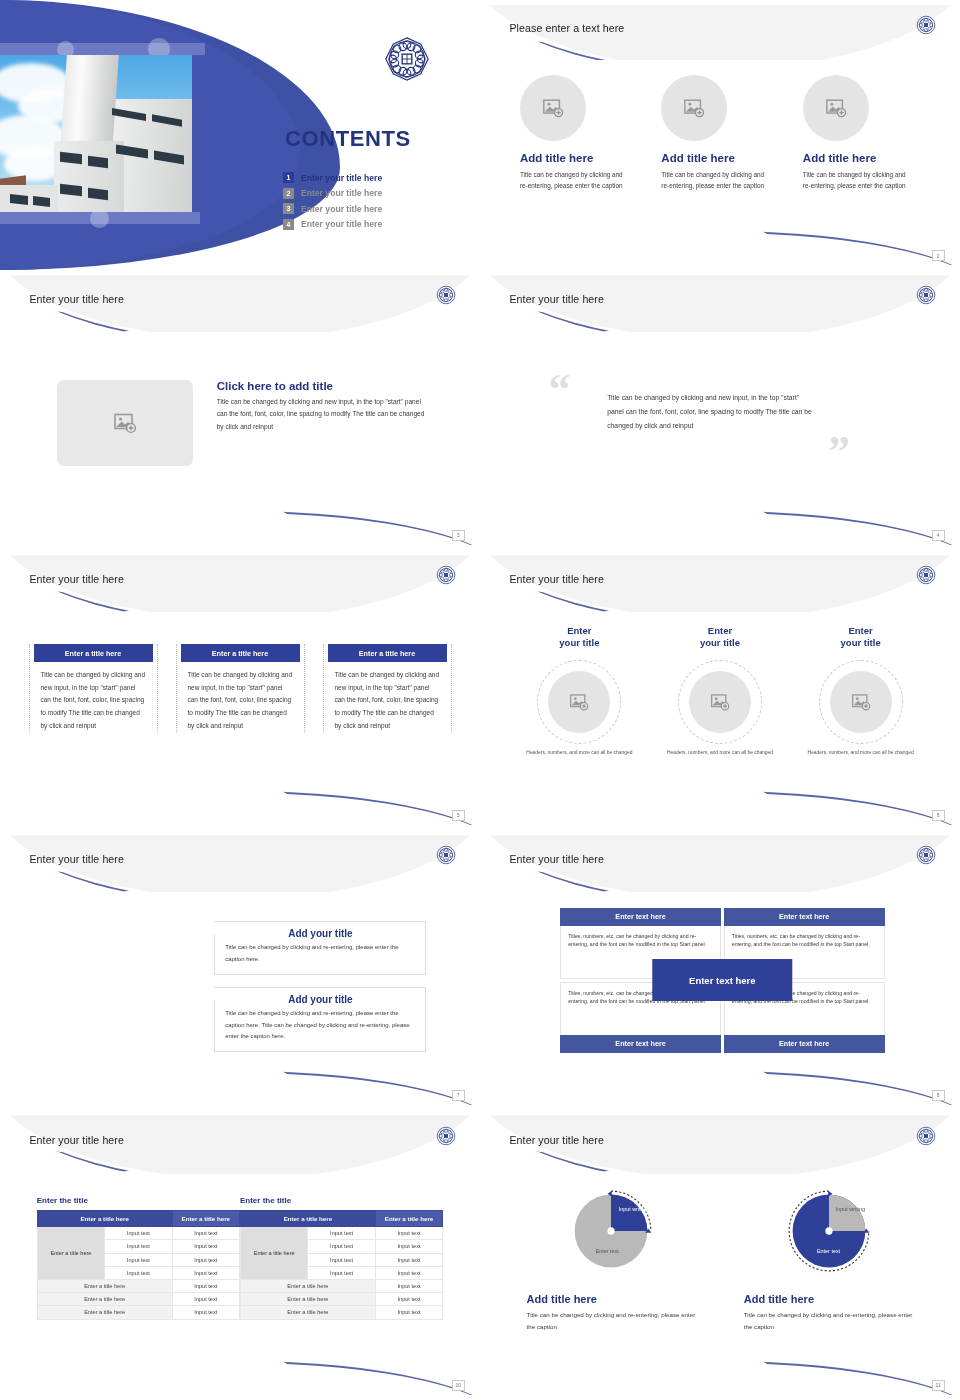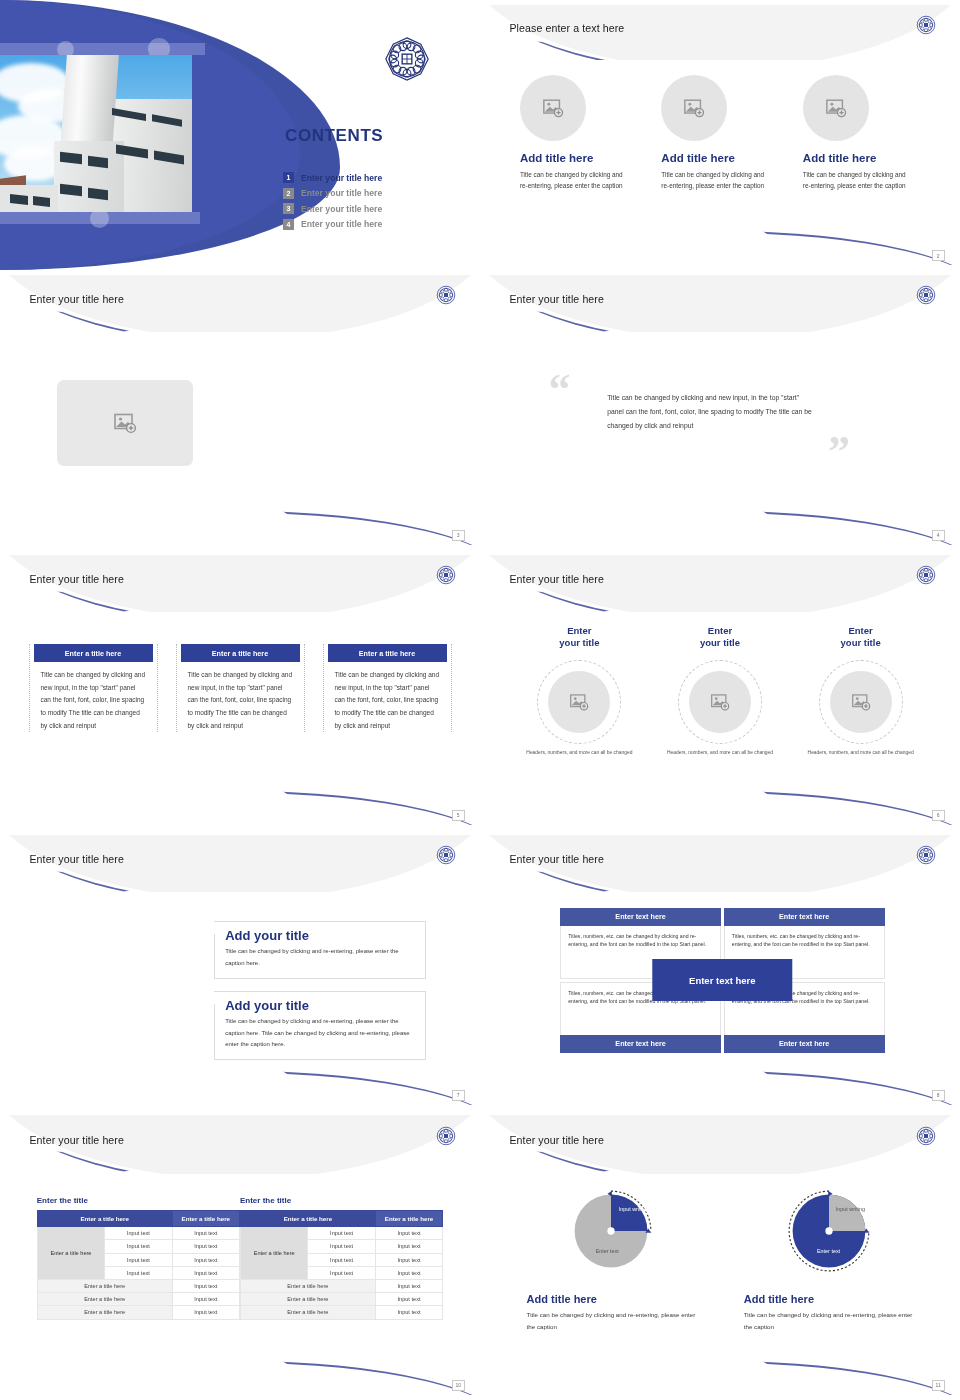--- a/index.html
+++ b/index.html
@@ -44,21 +44,21 @@
   .s1-dot { position:absolute; border-radius:50%; background:rgba(255,255,255,.28); }
   .s1-photo { position:absolute; left:0; top:55px; width:192px; height:157px; overflow:hidden; }
   .sky { position:absolute; inset:0; background:linear-gradient(180deg,#4ea8e6 0%,#7cc3ef 40%,#a8d7f2 75%,#cfe7f6 100%); }
   .cloud { position:absolute; background:#fff; border-radius:50%; filter:blur(2px); opacity:.92; }
   .bld { position:absolute; background:linear-gradient(95deg,#f2f3f2 0%,#e2e4e3 45%,#cdd0cf 100%); }
   .win { position:absolute; background:#2b3a44; }
   .roof { position:absolute; background:#8a5a46; }
   .tower { position:absolute; left:62px; top:0px; width:52px; height:140px;
            background:linear-gradient(90deg,#e9eae9 0%,#fbfbfb 30%,#dcdedd 70%,#c6c9c8 100%);
            transform:skewX(-4deg); }
-  .s1-title { position:absolute; left:285px; top:126px; font-size:17px; font-weight:bold; color:#23347e; letter-spacing:.6px; }
+  .s1-title { position:absolute; left:285px; top:126px; font-size:22px; font-weight:bold; color:#23347e; letter-spacing:.6px; }
   .s1-list { position:absolute; left:283px; top:172px; }
   .s1-row { display:flex; align-items:center; margin-bottom:4.5px; }
   .s1-num { width:11px; height:11px; font-size:7px; font-weight:bold; color:#fff; background:#8a8a8a;
             display:flex; align-items:center; justify-content:center; margin-right:7px; }
   .s1-row.on .s1-num { background:#2c3e92; }
   .s1-txt { font-size:8.6px; font-weight:bold; color:#8a8a8a; white-space:nowrap; }
   .s1-row.on .s1-txt { color:#23347e; }
 
   
   .ph-circle { width:66px; height:66px; border-radius:50%; background:#e4e4e4; display:flex; align-items:center; justify-content:center; }
@@ -98,21 +98,21 @@
   .s6-ring .ph-circle { width:62px; height:62px; }
   .s6-cap { font-size:4.9px; line-height:1.7; color:#555; margin-top:5px; }
 
   
   .s7-left { position:absolute; left:13%; top:35%; width:26%; }
   .s7-big { font-size:16px; font-weight:bold; color:#23347e; margin-bottom:6px; }
   .s7-p { font-size:6.6px; line-height:1.9; color:#3a3a3a; }
   .s7-right { position:absolute; left:44.5%; top:32%; width:45%; }
   .s7-card { border:1px solid #dcdcdc; border-left:none; padding:6px 9px 9px 11px; margin-bottom:12px; position:relative; }
   .s7-card:before { content:""; position:absolute; left:0; top:12px; bottom:0; width:1px; background:#dcdcdc; }
-  .s7-h { font-size:13px; font-weight:bold; color:#23347e; margin-bottom:3px; }
+  .s7-h { font-size:10px; font-weight:bold; color:#23347e; margin-bottom:3px;text-align:center; }
   .s7-t { font-size:6px; line-height:1.9; color:#3a3a3a; }
 
   
   .s8-grid { position:absolute; left:16%; top:27%; width:69%; }
   .s8-r { display:flex; gap:3px; }
   .s8-cell { flex:1; }
   .s8-bar { background:#4456a0; color:#fff; font-size:7.2px; font-weight:bold; text-align:center; padding:4.5px 0; }
   .s8-box { border:1px solid #e4e4e4; border-top:none; min-height:53px; padding:6px 7px; font-size:5.2px; line-height:1.65; color:#3a3a3a; }
   .s8-box.bt { border:1px solid #e4e4e4; border-bottom:none; }
   .s8-center { position:absolute; left:50%; top:50%; transform:translate(-50%,-50%); width:43%; height:42px;
@@ -336,20 +336,24 @@
       <div class="s3-row">
         <div class="ph-rect">
           <svg width="24" height="24" viewBox="0 0 24 24">
               <rect x="2" y="3.5" width="17" height="14" fill="none" stroke="#9a9a9a" stroke-width="1.6"></rect>
               <circle cx="7.5" cy="8" r="1.6" fill="#9a9a9a"></circle>
               <path d="M3.5 15.5 L8.5 10.5 L12 13.5 L15 11 L17.5 13.5 L17.5 16 L3.5 16 Z" fill="#9a9a9a"></path>
               <circle cx="18" cy="17" r="4.4" fill="#e8e8e8" stroke="#8f8f8f" stroke-width="1.4"></circle>
               <path d="M18 14.8 V19.2 M15.8 17 H20.2" stroke="#8f8f8f" stroke-width="1.4"></path>
             </svg>
         </div>
+        <div style="flex:1;">
+          <div class="s3-h accent-ttl">Click here to add title</div>
+          <div class="s3-p">Title can be changed by clicking and new input, in the top "start" panel can the font, font, color, line spacing to modify The title can be changed by click and reinput</div>
+        </div>
       </div>
       <div class="botwrap">
           <div class="botcurve"></div>
         </div>
       <div class="pgn">3</div>
     </div>
   </div>
 
   <div class="slide pad">
     <div class="inner">

